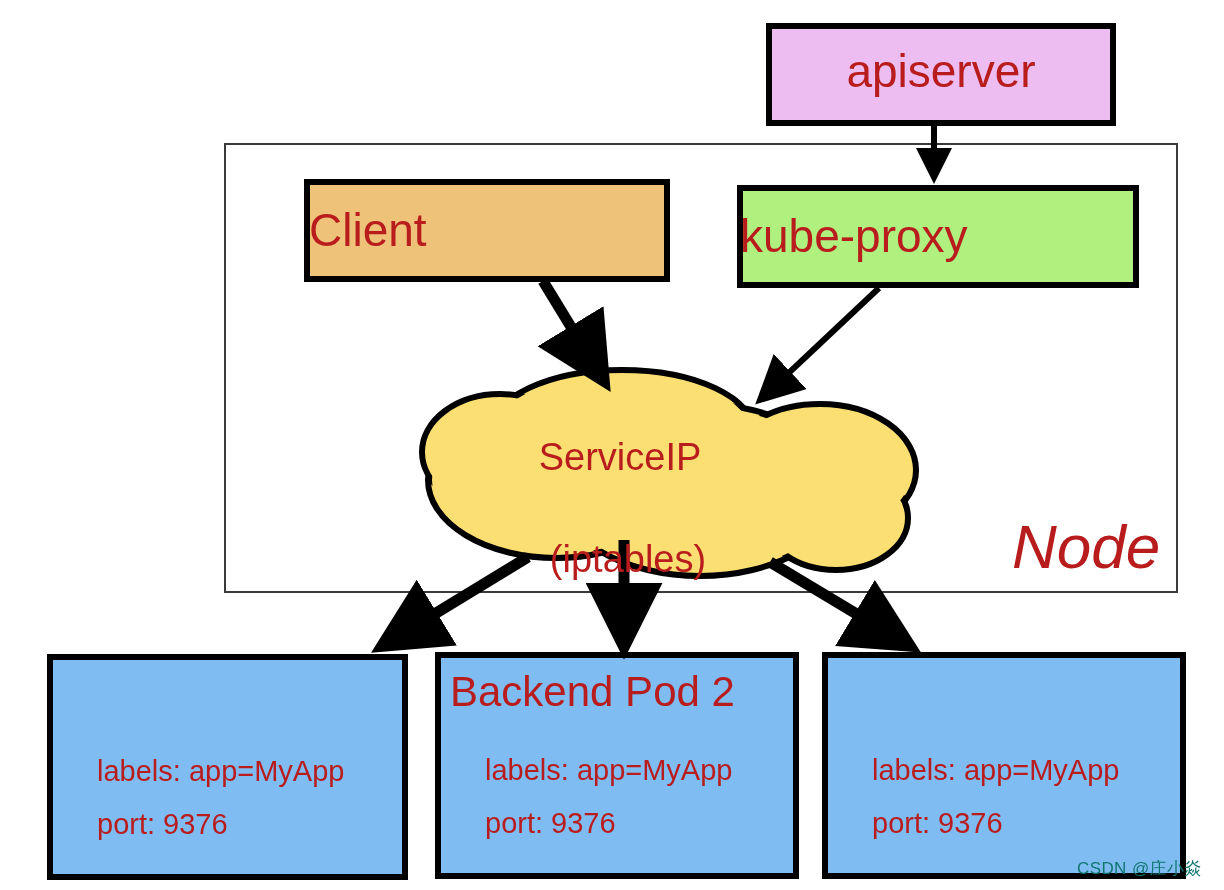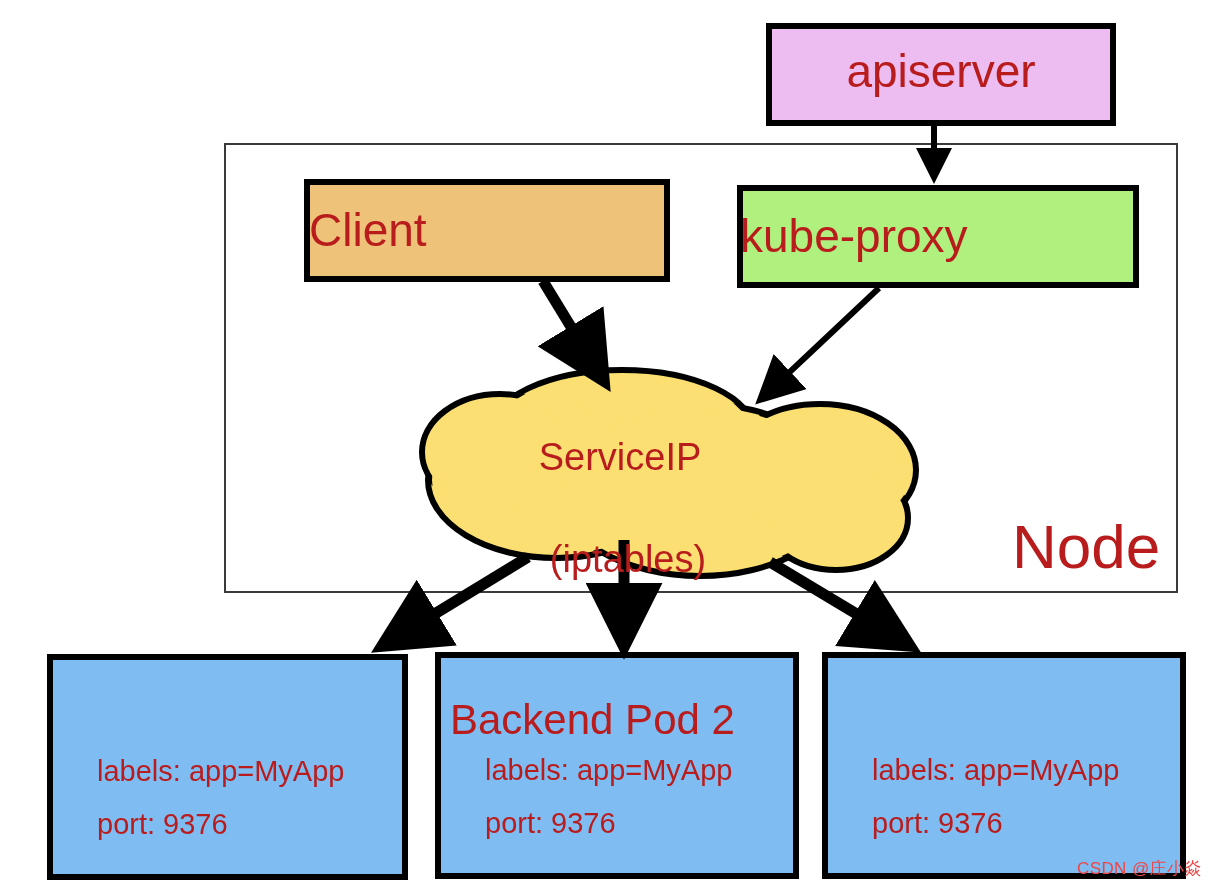--- a/index.html
+++ b/index.html
@@ -39,25 +39,26 @@
   }
   .pod-line {
     font-size: 29px;
     margin-left: 35px;
   }
   .cloud-line {
     font-size: 38px;
   }
   .node-label {
     font-size: 62px;
+    font-style: italic;
   }
   .watermark {
     position: absolute;
     font-size: 17px;
-    color: #ef4444;
+    color: #0f766e;
     letter-spacing: 0.4px;
     white-space: nowrap;
   }
 </style>
 </head>
 <body>
 
 <div id="canvas">
 
   <svg id="vec" viewBox="0 0 1224 890" xmlns="http://www.w3.org/2000/svg">
@@ -126,21 +127,21 @@
   <div class="lbl box-title" style="left:740px; top:213px; width:396px; ">kube-proxy</div>
 
   <div class="lbl cloud-line" style="left:440px; top:438px; width:360px; text-align:center;">ServiceIP</div>
   <div class="lbl cloud-line" style="left:448px; top:493px; width:360px; text-align:center;margin-top:47px;">(iptables)</div>
 
   <div class="lbl node-label" style="left:1012px; top:516px;">Node</div>
 
   <div class="lbl pod-line" style="left:62px; top:757px;">labels: app=MyApp</div>
   <div class="lbl pod-line" style="left:62px; top:810px;">port: 9376</div>
 
-  <div class="lbl pod-title" style="left:450px; top:671px;margin-top:28px;">Backend Pod 2</div>
+  <div class="lbl pod-title" style="left:450px; top:671px;">Backend Pod 2</div>
   <div class="lbl pod-line" style="left:450px; top:756px;">labels: app=MyApp</div>
   <div class="lbl pod-line" style="left:450px; top:809px;">port: 9376</div>
 
   <div class="lbl pod-line" style="left:837px; top:756px;">labels: app=MyApp</div>
   <div class="lbl pod-line" style="left:837px; top:809px;">port: 9376</div>
 
   <div class="watermark" style="left:1077px; top:857px;">CSDN @庄小焱</div>
 
 </div>
 

